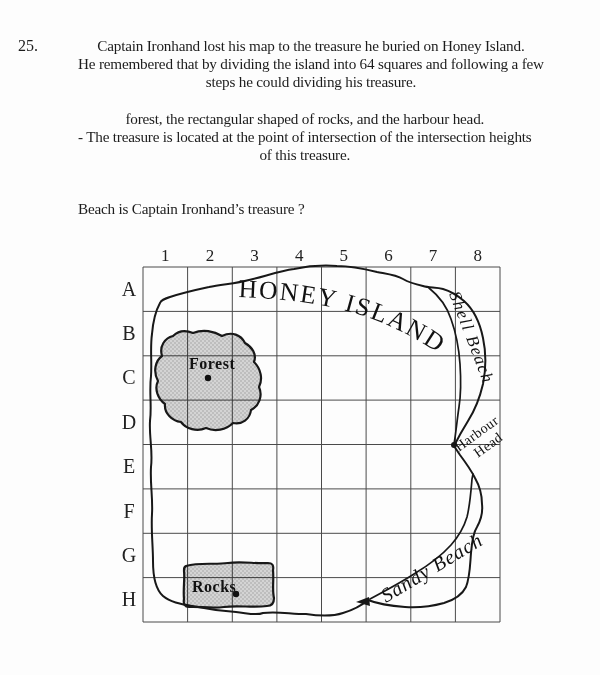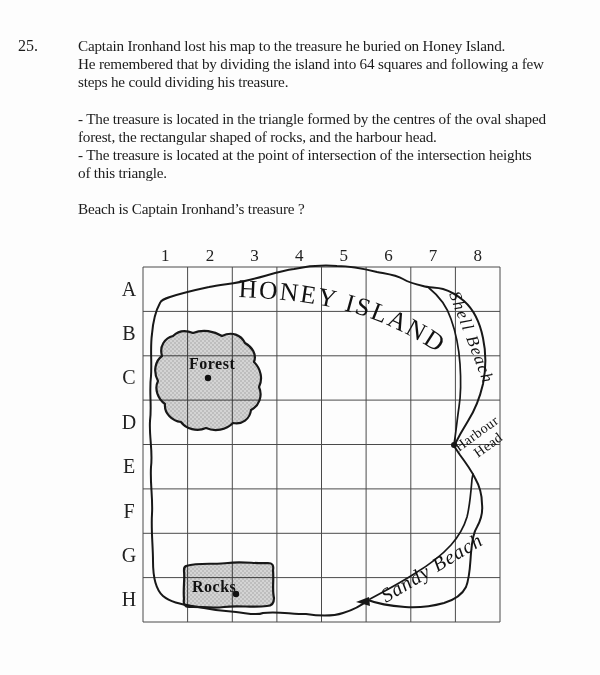--- a/index.html
+++ b/index.html
@@ -3,21 +3,21 @@
 <meta charset="utf-8">
 <style>
   html,body{margin:0;padding:0;}
   body{
     width:600px;height:675px;position:relative;overflow:hidden;
     background:#fdfdfd;color:#1c1c1c;
     font-family:"Liberation Serif", serif;
   }
   .q-num{position:absolute;left:18px;top:37px;font-size:16px;line-height:18px;text-align:right;}
   .textblock{position:absolute;left:78px;font-size:15.2px;line-height:18px;letter-spacing:-0.2px;}
-  .textblock div{white-space:nowrap;}
+  .textblock div{white-space:nowrap;text-align:center;}
   .intro{top:37px;}
   .clues{top:110px;}
   .prompt{top:200px;}
   svg.map{position:absolute;left:0;top:0;}
   .grid-line{stroke:#4a4a4a;stroke-width:1;fill:none;}
   .coast{stroke:#181818;stroke-width:2;fill:none;stroke-linejoin:round;stroke-linecap:round;}
   .coast-thin{stroke:#181818;stroke-width:1.7;fill:none;stroke-linecap:round;}
   .terrain{stroke:#181818;stroke-width:2.2;fill:url(#stipple);stroke-linejoin:round;}
   .axis-col{font-size:17px;fill:#222;text-anchor:middle;}
   .axis-row{font-size:20px;fill:#222;text-anchor:middle;}
@@ -32,24 +32,23 @@
 
 <div class="q-num">25.</div>
 
 <div class="textblock intro">
   <div>Captain Ironhand lost his map to the treasure he buried on Honey Island.</div>
   <div>He remembered that by dividing the island into 64 squares and following a few</div>
   <div>steps he could dividing his treasure.</div>
 </div>
 
 <div class="textblock clues">
-  <div>- The treasure is located in the triangle formed by the centres of the oval shaped</div>
   <div>forest, the rectangular shaped of rocks, and the harbour head.</div>
   <div>- The treasure is located at the point of intersection of the intersection heights</div>
-  <div>of this triangle.</div>
+  <div>of this treasure.</div>
 </div>
 
 <div class="textblock prompt">
   <div>Beach is Captain Ironhand’s treasure ?</div>
 </div>
 
 <svg class="map" width="600" height="675" viewBox="0 0 600 675">
   <defs>
     <pattern id="stipple" width="4" height="4" patternUnits="userSpaceOnUse">
       <rect width="4" height="4" fill="rgba(0,0,0,0.16)"></rect>

